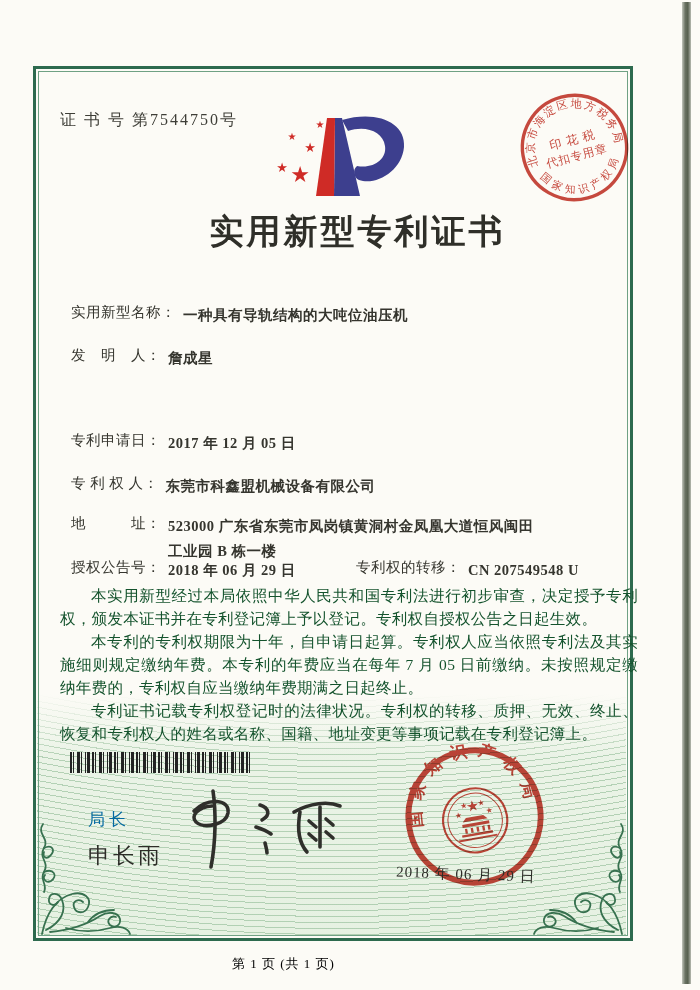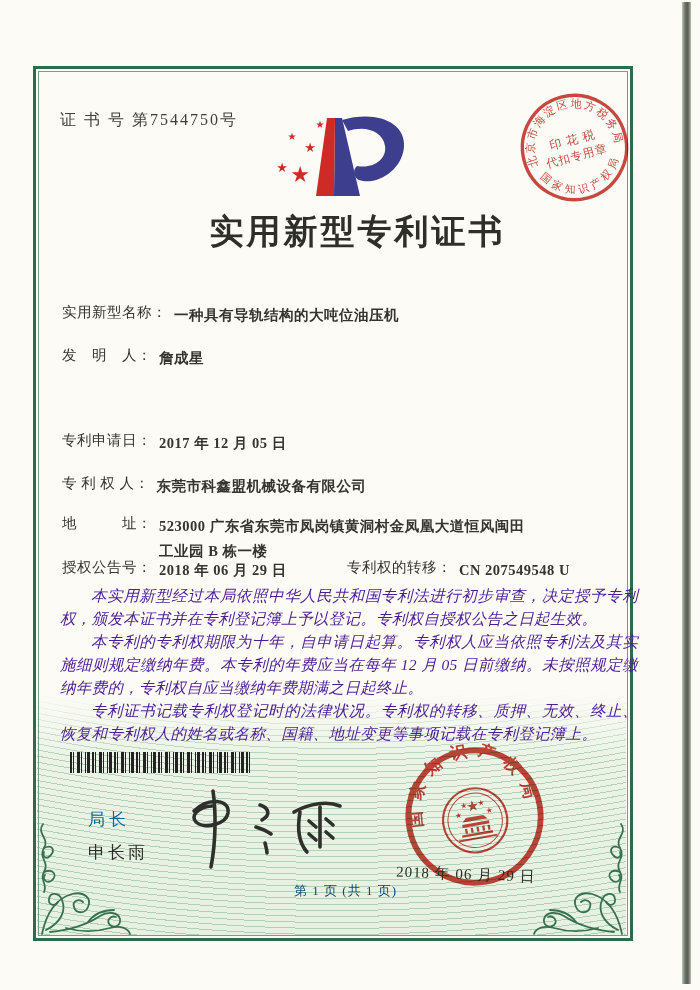--- a/index.html
+++ b/index.html
@@ -24,43 +24,43 @@
       repeating-radial-gradient(circle at 300px -1500px, rgba(125,175,132,.5) 0 1px, rgba(125,175,132,0) 1px 6px),
       linear-gradient(#ecf4e8,#e6f1e2);}
   .ornament{position:absolute;z-index:2;width:100px;height:115px;}
   .ornament.left{left:36px;top:822px;}
   .ornament.right{left:528px;top:822px;transform:scaleX(-1);}
   .cert-no{position:absolute;left:60px;top:110px;font-size:16px;letter-spacing:2px;color:#3e3e37;z-index:4;}
   .logo{position:absolute;left:272px;top:110px;z-index:4;}
   .title{position:absolute;left:33px;top:209px;width:649px;margin:0;text-align:center;
     font-size:34px;font-weight:700;letter-spacing:3px;color:#2f2f29;z-index:4;}
   .field{position:absolute;left:62px;font-size:14.5px;z-index:4;white-space:nowrap;}
-  .flabel{letter-spacing:.5px;}
+  .flabel{letter-spacing:.5px;margin-left:9px;}
   .fvalue{margin-left:7px;letter-spacing:.5px;white-space:pre-line;display:inline-block;vertical-align:top;line-height:25px;font-weight:bold;}
   .field.grant-no{left:347px;}
   .paras{position:absolute;left:60px;top:584px;width:578px;z-index:4;
-    font-size:15.5px;line-height:23px;text-align:justify;color:#4c1d95;letter-spacing:.3px;font-style:italic;}
+    font-size:15.5px;line-height:23px;text-align:justify;color:#14532d;letter-spacing:.3px;}
   .paras p{margin:0;text-indent:2em;}
   .barcode{position:absolute;left:70px;top:752px;width:183px;height:21px;z-index:4;
     background-image:repeating-linear-gradient(90deg,
       #232323 0 2px, transparent 2px 3px,
       #232323 3px 4px, transparent 4px 7px,
       #232323 7px 10px, transparent 10px 11px,
       #232323 11px 12px, transparent 12px 15px,
       #232323 15px 16px, transparent 16px 17px,
       #232323 17px 20px, transparent 20px 22px);}
   .officer-title{position:absolute;left:88px;top:808px;font-size:17px;letter-spacing:4px;color:#0369a1;z-index:4;}
-  .officer-name{position:absolute;left:88px;top:841px;font-size:17px;letter-spacing:3px;color:#2d2d28;z-index:4;}
+  .officer-name{position:absolute;left:88px;top:841px;font-size:22px;letter-spacing:3px;color:#2d2d28;z-index:4;}
   .signature{position:absolute;left:168px;top:781px;z-index:4;}
   .tax-stamp{position:absolute;left:507px;top:80px;z-index:5;mix-blend-mode:multiply;opacity:.92;}
   .seal{position:absolute;left:387px;top:729px;z-index:5;mix-blend-mode:multiply;opacity:.93;}
   .seal-date{position:absolute;left:396px;top:865px;font-size:15px;letter-spacing:1px;color:#2c2c27;
     transform:rotate(2deg);z-index:6;white-space:nowrap;}
-  .footer{position:absolute;left:232px;top:882px;width:165px;text-align:right;
-    font-size:13px;letter-spacing:1px;color:#0c4a6e;z-index:4;}
+  .footer{position:absolute;left:232px;top:955px;width:165px;text-align:left;
+    font-size:13px;letter-spacing:1px;color:#000000;z-index:4;}
 </style>
 </head>
 <body>
 
 <div class="page">
 
   <div class="edge-strip"></div>
 
   <div class="guilloche"></div>
 
@@ -144,21 +144,21 @@
   </div>
   <div class="field" style="top:558px">
     <span class="flabel">授权公告号：</span><span class="fvalue">2018 年 06 月 29 日</span>
   </div>
   <div class="field grant-no" style="top:558px">
     <span class="flabel">专利权的转移：</span><span class="fvalue">CN 207549548 U</span>
   </div>
 
   <div class="paras">
     <p>本实用新型经过本局依照中华人民共和国专利法进行初步审查，决定授予专利权，颁发本证书并在专利登记簿上予以登记。专利权自授权公告之日起生效。</p>
-    <p>本专利的专利权期限为十年，自申请日起算。专利权人应当依照专利法及其实施细则规定缴纳年费。本专利的年费应当在每年 12 月 05 日前缴纳。未按照规定缴纳年费的，专利权自应当缴纳年费期满之日起终止。</p>
+    <p>本专利的专利权期限为十年，自申请日起算。专利权人应当依照专利法及其实施细则规定缴纳年费。本专利的年费应当在每年 7 月 05 日前缴纳。未按照规定缴纳年费的，专利权自应当缴纳年费期满之日起终止。</p>
     <p>专利证书记载专利权登记时的法律状况。专利权的转移、质押、无效、终止、恢复和专利权人的姓名或名称、国籍、地址变更等事项记载在专利登记簿上。</p>
   </div>
 
   <div class="barcode"></div>
 
   <div class="officer-title">局长</div>
   <div class="officer-name">申长雨</div>
 
   <svg class="signature" width="200" height="100" viewBox="0 0 200 100">
     <g stroke="#2f2f2b" fill="none" stroke-width="3.6" stroke-linecap="round" stroke-linejoin="round">

